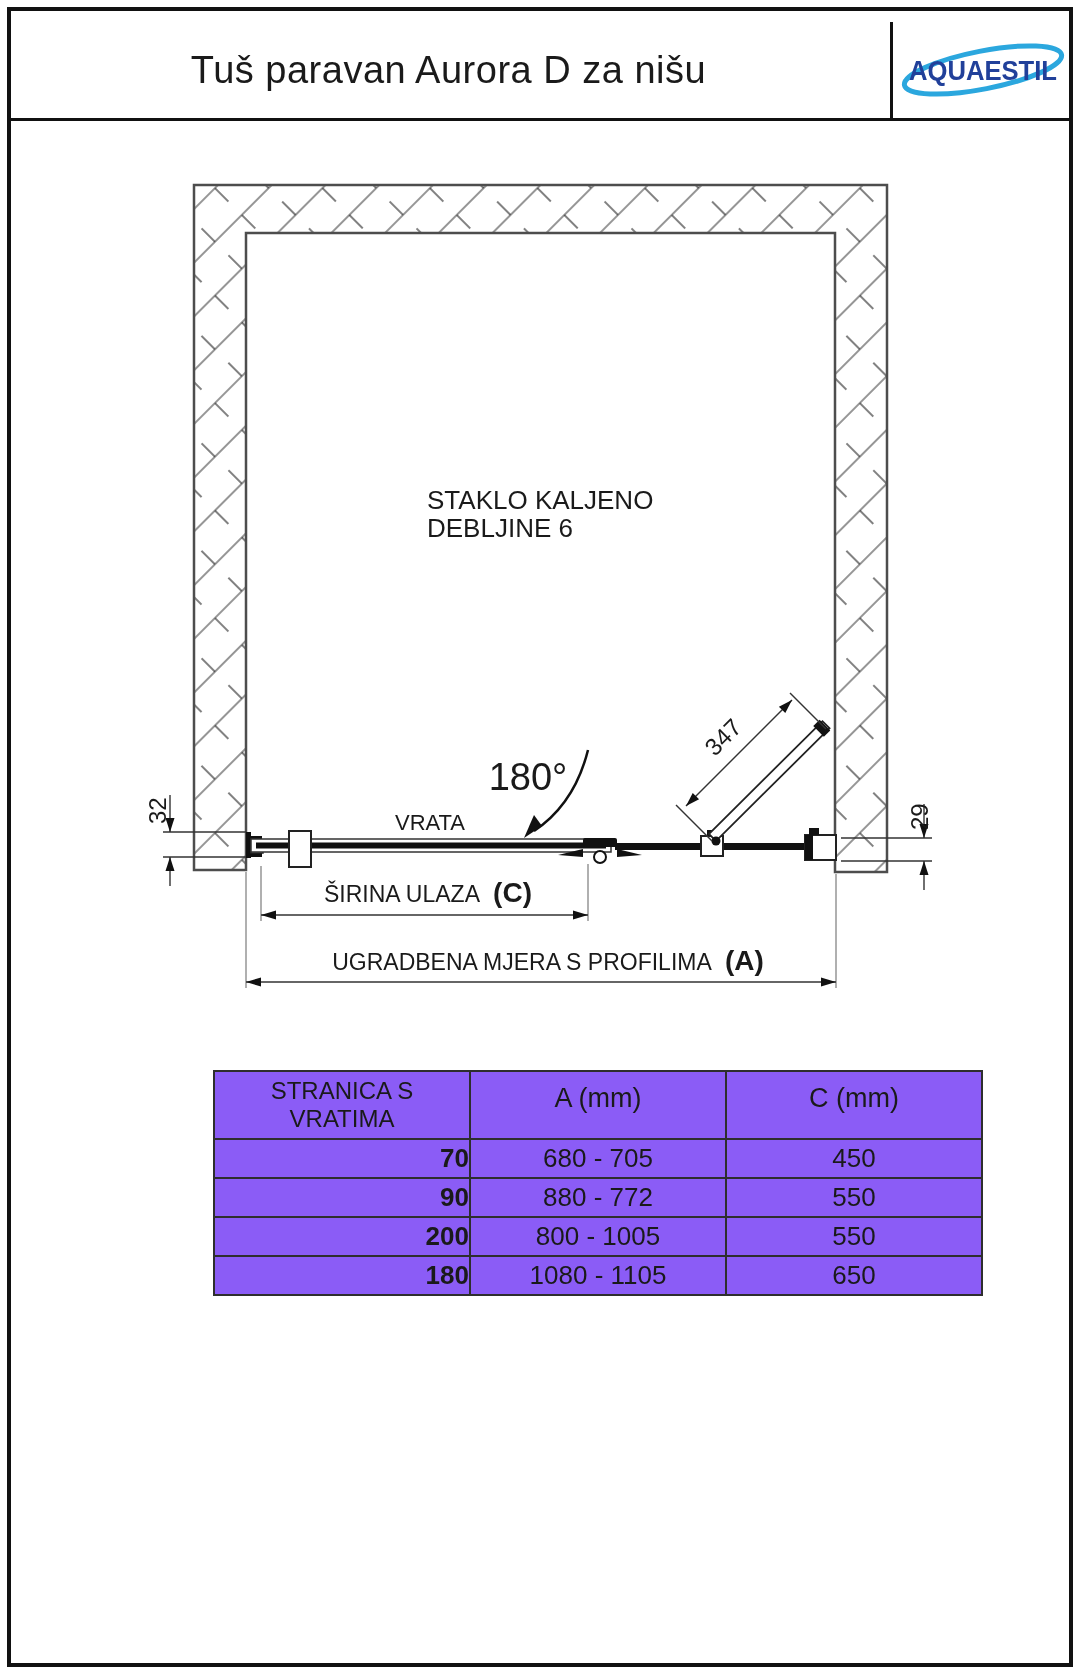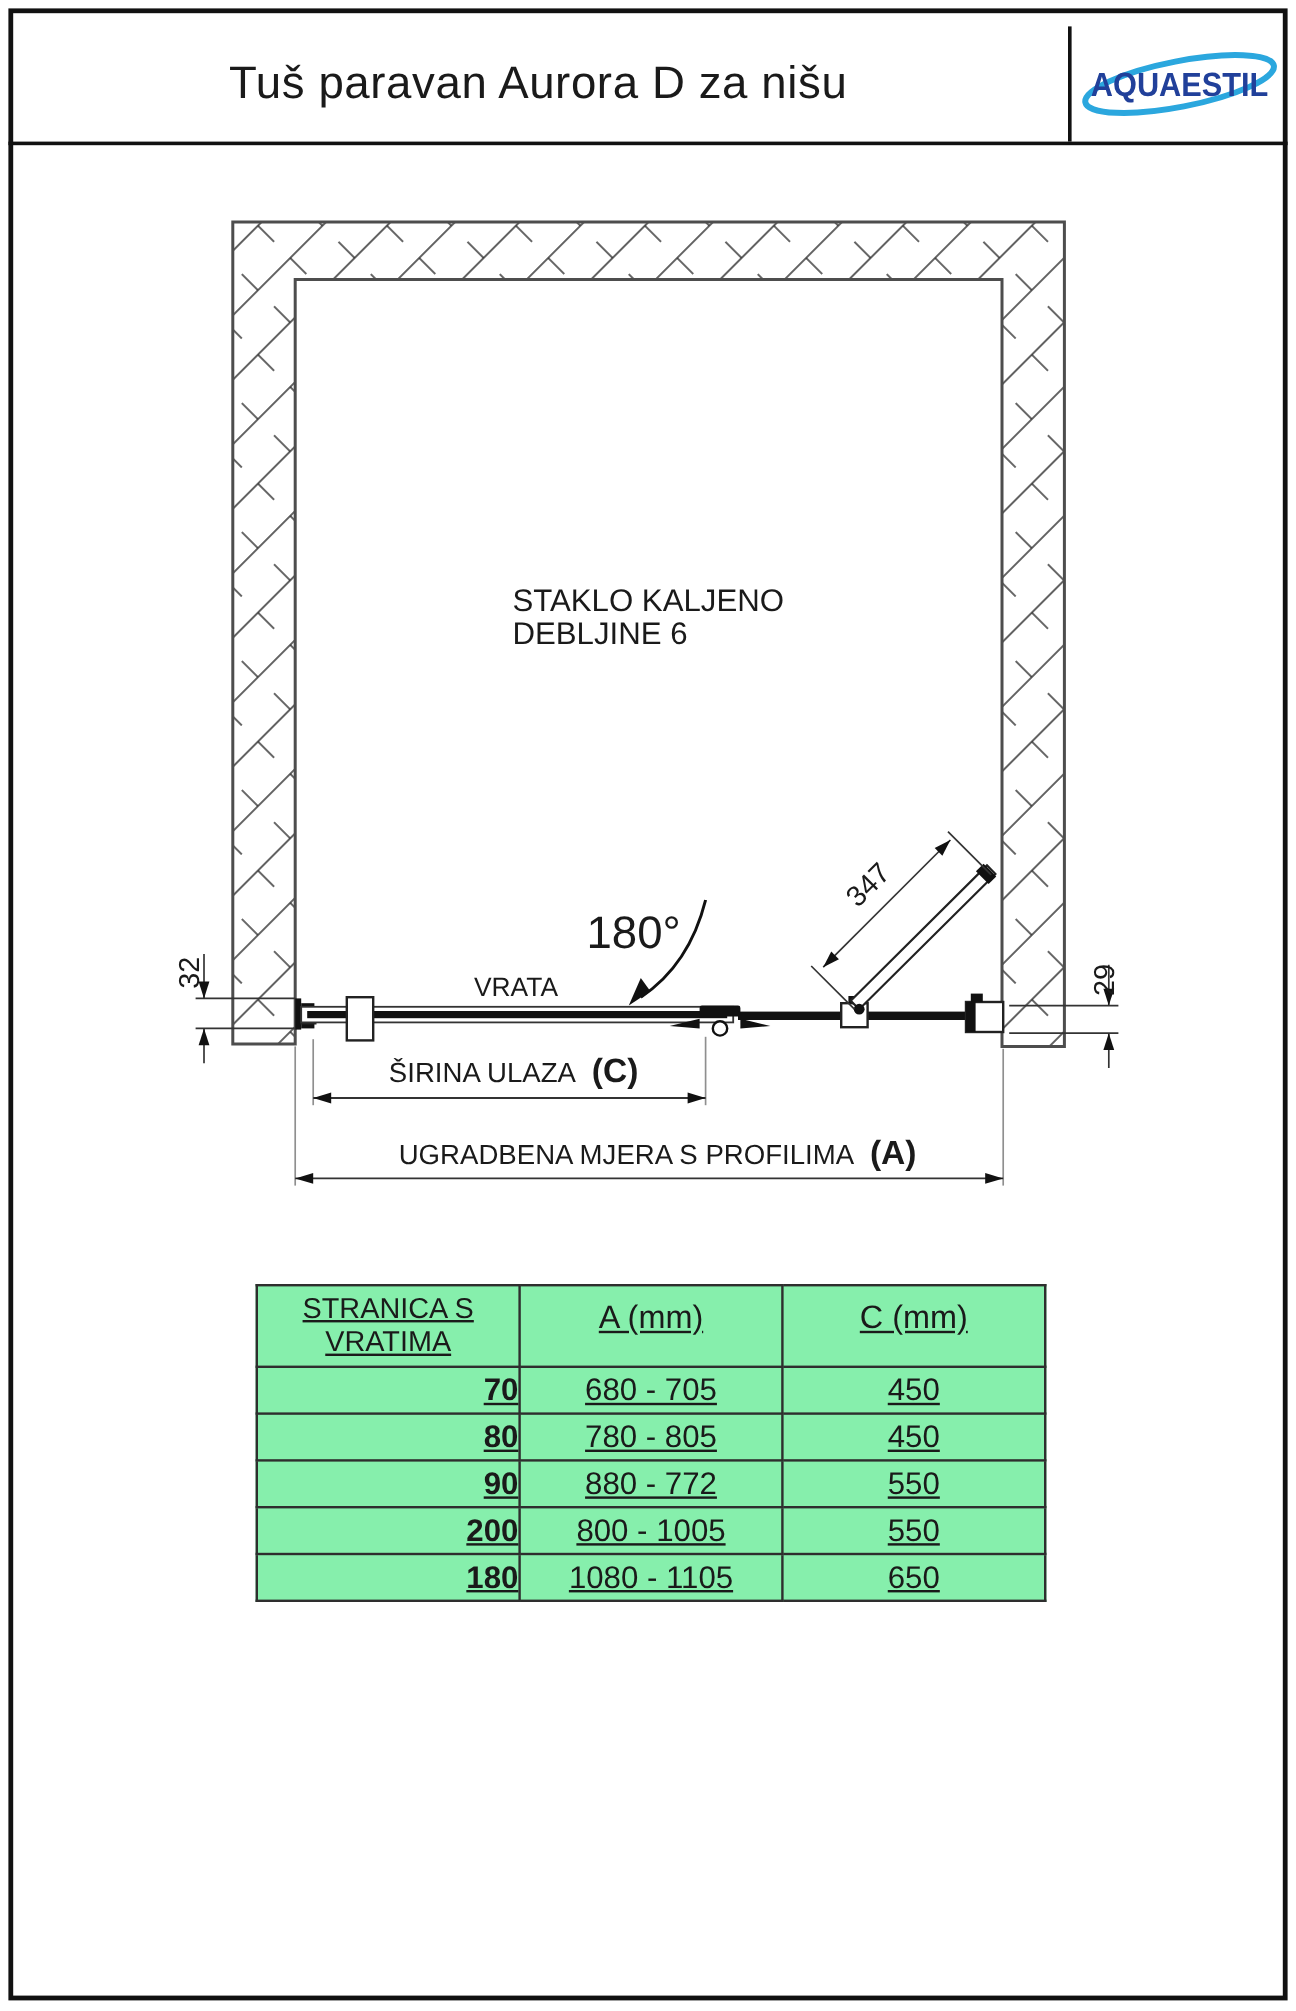--- a/index.html
+++ b/index.html
@@ -19,22 +19,22 @@
   }
   .title-cell { flex:1; display:flex; align-items:center; justify-content:center; }
   .doc-title { font-size:38px; letter-spacing:0.5px; }
   .logo-cell {
     width:183px; border-left:3px solid #111; box-sizing:border-box;
     display:flex; align-items:center; justify-content:center;
   }
   .diagram { position:absolute; left:0; top:0; z-index:1; }
   .diagram text { font-family:"Liberation Sans", sans-serif; fill:#1a1a1a; }
   .spec-table {
-    position:absolute; left:213px; top:1070px; width:659px; z-index:2;
-    border-collapse:collapse; table-layout:fixed; background:#86efac;text-decoration:underline;
+    position:absolute; left:213px; top:1070px; width:770px; z-index:2;
+    border-collapse:collapse; table-layout:fixed; background:#8b5cf6;
   }
   .spec-table th, .spec-table td {
     border:2px solid #2e2e2e; text-align:center; font-weight:normal;
     box-sizing:border-box; padding:0;
   }
   .spec-table thead th { height:68px; font-size:26px; }
   .spec-table thead th.units { vertical-align:bottom; padding-bottom:24px; font-size:27px; }
   .spec-table thead th.side-head { vertical-align:middle; font-size:24px; line-height:28px; }
   .spec-table tbody td { height:39px; font-size:26px; }
   .spec-table tbody td.size { font-weight:bold;text-align:right; }
@@ -184,25 +184,20 @@
         <th class="units">C (mm)</th>
       </tr>
     </thead>
     <tbody>
       <tr>
         <td class="size">70</td>
         <td>680 - 705</td>
         <td>450</td>
       </tr>
       <tr>
-        <td class="size">80</td>
-        <td>780 - 805</td>
-        <td>450</td>
-      </tr>
-      <tr>
         <td class="size">90</td>
         <td>880 - 772</td>
         <td>550</td>
       </tr>
       <tr>
         <td class="size">200</td>
         <td>800 - 1005</td>
         <td>550</td>
       </tr>
       <tr>

